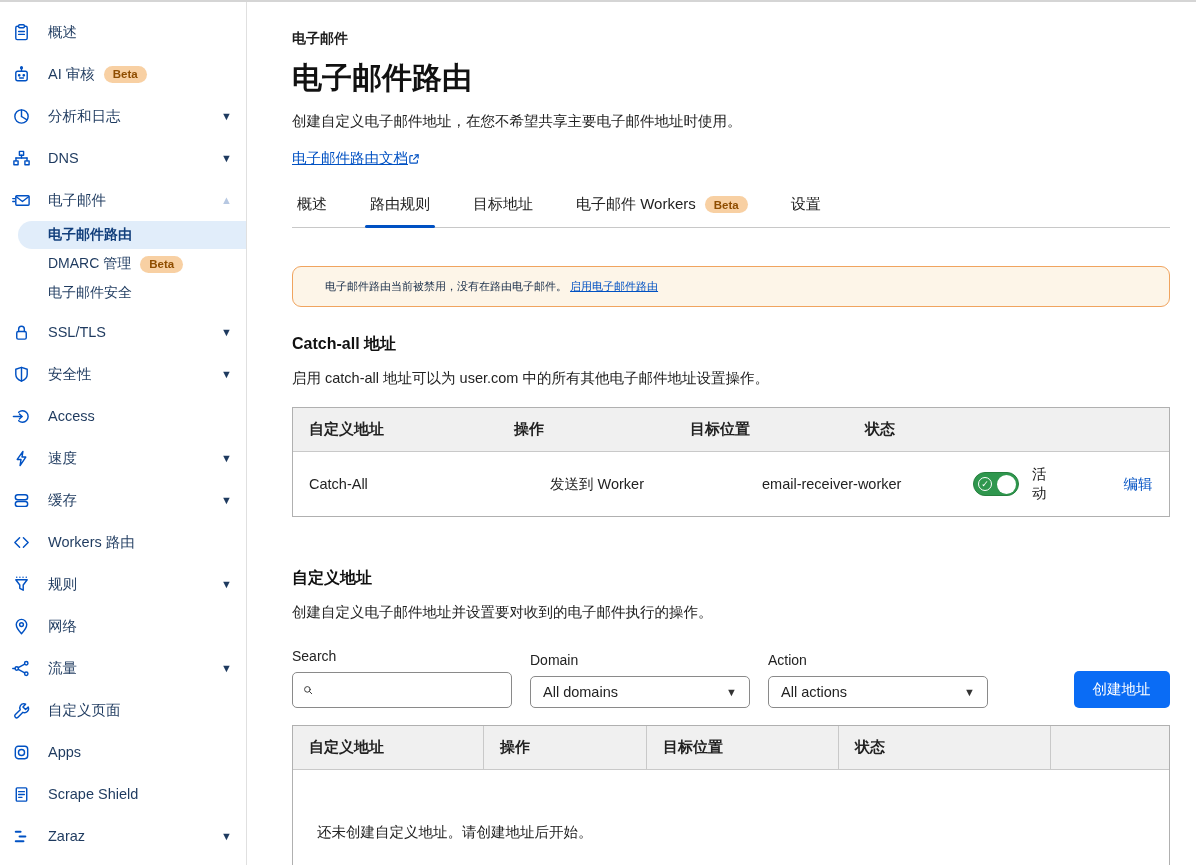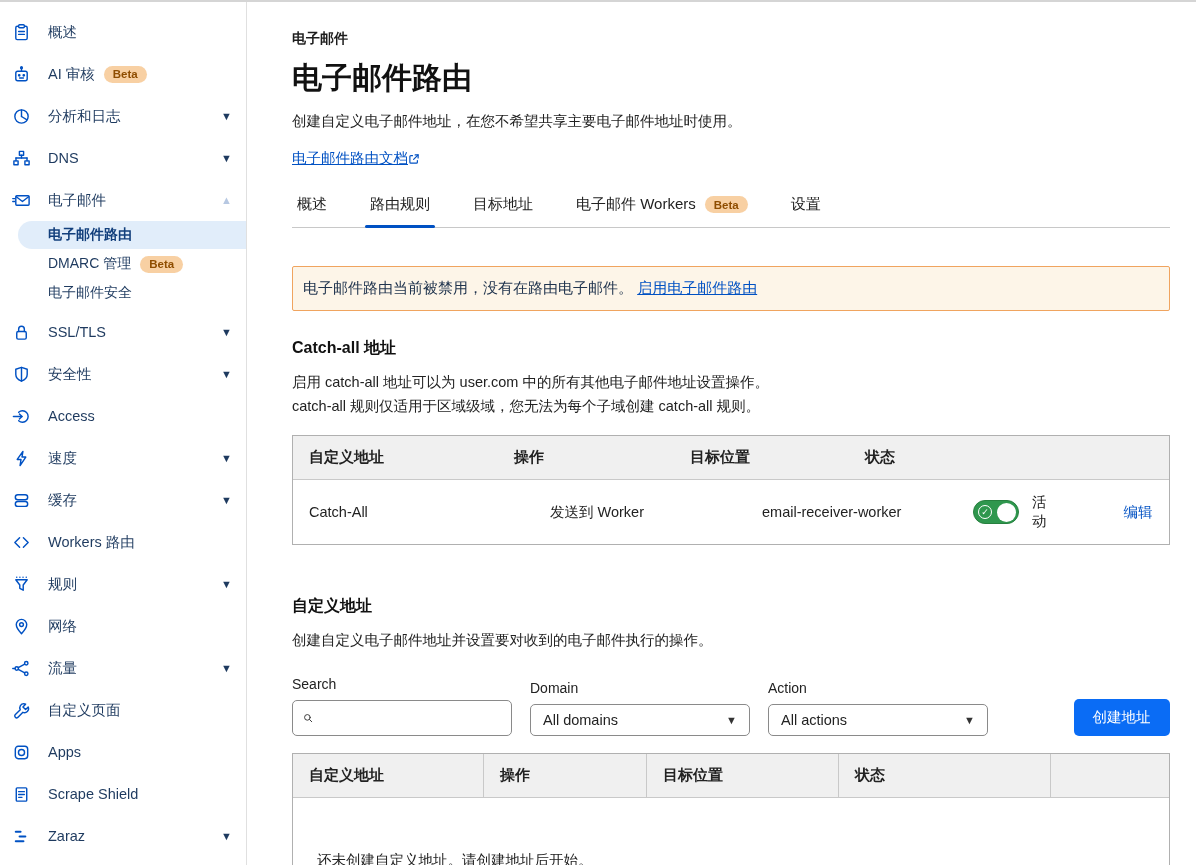--- a/index.html
+++ b/index.html
@@ -31,22 +31,22 @@
   .page-title { font-size:30px; font-weight:700; color:#111; margin-bottom:13px; }
   .page-desc { font-size:14.5px; margin-bottom:18px; color:#222; }
   .doc-link { display:inline-flex; align-items:center; color:var(--link,#0051c3);
     font-size:14.5px; text-decoration:underline; cursor:pointer; margin-bottom:27px; }
   .tabs { display:flex; gap:33px; border-bottom:1px solid #c8c8c8; }
   .tab { padding:0 5px 13px; font-size:15px; color:#222; cursor:pointer; position:relative;
     display:flex; align-items:center; }
   .tab.active::after { content:""; position:absolute; left:0; right:0; bottom:-1px;
     height:3px; background:var(--accent,#0051c3); border-radius:2px; }
   .banner { margin-top:38px; border:1px solid var(--banner-border,#f0a45f);
-    background:var(--banner-bg,#fdf5e8); border-radius:2px; padding:12px 10px;
-    font-size:15px; color:#20344e; }
+    background:var(--banner-bg,#fdf5e8); border-radius:9px; padding:12px 32px;
+    font-size:11px; color:#20344e; }
   .banner a { color:var(--link,#0051c3); text-decoration:underline; cursor:pointer; }
   .section-h { font-size:16px; font-weight:700; color:#111; margin:27px 0 11px; }
   .section-desc { font-size:14.5px; line-height:24px; color:#222; }
 
   .table { margin-top:17px; border:1px solid #b0b0b0; background:#fff; }
   .thead { display:grid; background:#f0f0f0; border-bottom:1px solid #c9c9c9; }
   .th { padding:12px 16px; font-size:15px; font-weight:700; color:#222; }
   .trow { display:grid; align-items:center;gap:36px; }
   .td { padding:13px 16px; font-size:14.5px; color:#222; }
   .t1 .thead, .t1 .trow { grid-template-columns:205px 176px 175px 1fr 70px; }
@@ -348,21 +348,20 @@
       </div>
   </nav>
 
   <div class="banner">
     <span>电子邮件路由当前被禁用，没有在路由电子邮件。</span>
     <a>启用电子邮件路由</a>
   </div>
 
   <h2 class="section-h">Catch-all 地址</h2>
   <p class="section-desc">启用 catch-all 地址可以为 user.com 中的所有其他电子邮件地址设置操作。</p>
-  <p class="section-desc">catch-all 规则仅适用于区域级域，您无法为每个子域创建 catch-all 规则。</p>
 
   <div class="table t1">
     <div class="thead">
       <div class="th">自定义地址</div>
       <div class="th">操作</div>
       <div class="th">目标位置</div>
       <div class="th">状态</div>
       <div class="th"></div>
     </div>
     <div class="trow">

